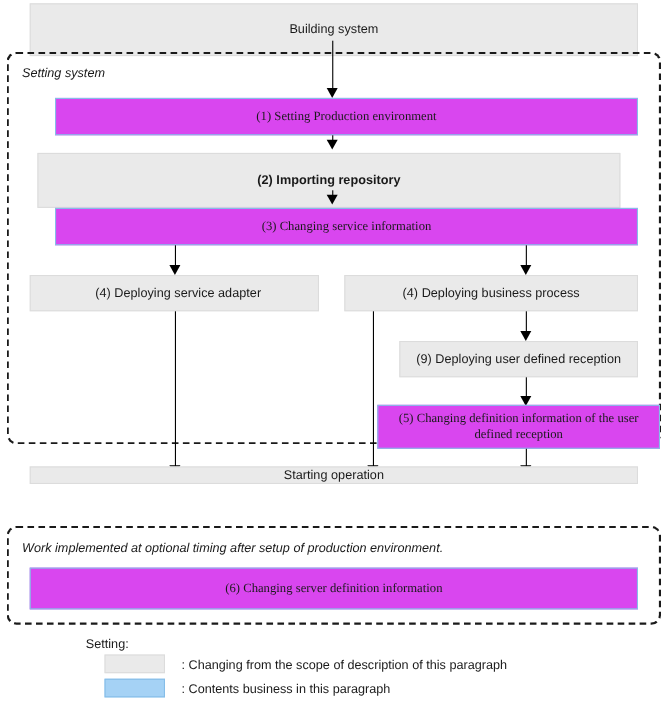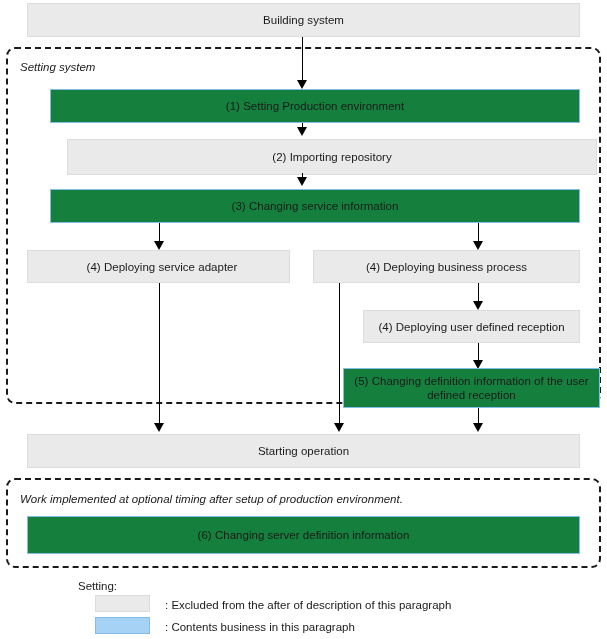--- a/index.html
+++ b/index.html
@@ -29,22 +29,23 @@
     line-height: 14px;
     letter-spacing: 0.02px;
     border: 1px solid #d2d2d2;
     padding: 0 4px;
   }
   .box.gray {
     background: #eaeaea;
     border-color: #dcdcdc;
   }
   .box.blue {
-    background: #15803d;
+    background: #d946ef;
     border-color: #85bde8;
+    font-family: Liberation Serif, serif;
   }
   .group {
     position: absolute;
     box-sizing: border-box;
     border: 2px dashed #1a1a1a;
     border-radius: 9px;
     background: transparent;
   }
   .group-label {
     position: absolute;
@@ -89,77 +90,77 @@
     line-height: 14px;
     color: #1a1a1a;
     white-space: nowrap;
   }
 </style>
 </head>
 <body>
 
 <div id="canvas">
 
-  <div class="box gray" style="left:27px; top:3px; width:553px; height:34px;text-align:center;">Building system</div>
+  <div class="box gray" style="left:27px; top:3px; width:553px; height:48px;text-align:center;">Building system</div>
 
   <div class="arrow-line" style="left:302px; top:37px; height:48px;"></div>
   <div class="arrow-head" style="left:297.3px; top:80px;"></div>
 
   <div class="group" style="left:6px; top:47px; width:595px; height:357px;"></div>
   <div class="group-label" style="left:20px; top:60px;">Setting system</div>
 
   <div class="box blue" style="left:50px; top:89px; width:530px; height:34px;">(1) Setting Production environment</div>
 
   <div class="arrow-line" style="left:302px; top:123px; height:9px;"></div>
   <div class="arrow-head" style="left:297.3px; top:127px;"></div>
 
-  <div class="box gray" style="left:67px; top:139px; width:530px; height:36px;">(2) Importing repository</div>
+  <div class="box gray" style="left:34px; top:139px; width:530px; height:50px;font-weight:bold;">(2) Importing repository</div>
 
   <div class="arrow-line" style="left:302px; top:173px; height:9px;"></div>
   <div class="arrow-head" style="left:297.3px; top:177px;"></div>
 
   <div class="box blue" style="left:50px; top:189px; width:530px; height:34px;">(3) Changing service information</div>
 
   <div class="arrow-line" style="left:158.5px; top:223px; height:19px;"></div>
   <div class="arrow-head" style="left:153.8px; top:241px;"></div>
 
   <div class="arrow-line" style="left:477.5px; top:223px; height:19px;"></div>
   <div class="arrow-head" style="left:472.8px; top:241px;"></div>
 
   <div class="box gray" style="left:27px; top:250px; width:263px; height:33px;padding-left:11px;">(4) Deploying service adapter</div>
 
   <div class="box gray" style="left:313px; top:250px; width:267px; height:33px;">(4) Deploying business process</div>
 
   <div class="arrow-line" style="left:477.5px; top:283px; height:19px;"></div>
   <div class="arrow-head" style="left:472.8px; top:301px;"></div>
 
-  <div class="box gray" style="left:363px; top:310px; width:217px; height:33px;">(4) Deploying user defined reception</div>
+  <div class="box gray" style="left:363px; top:310px; width:217px; height:33px;">(9) Deploying user defined reception</div>
 
   <div class="arrow-line" style="left:477.5px; top:343px; height:21px;"></div>
   <div class="arrow-head" style="left:472.8px; top:360px;"></div>
 
   <div class="box blue" style="left:343px; top:368px; width:257px; height:40px;">(5) Changing definition information of the user defined reception</div>
 
   <div class="arrow-line" style="left:158.5px; top:283px; height:144px;"></div>
   <div class="arrow-head" style="left:153.8px; top:423px;"></div>
 
   <div class="arrow-line" style="left:338.5px; top:283px; height:144px;"></div>
   <div class="arrow-head" style="left:333.8px; top:423px;"></div>
 
   <div class="arrow-line" style="left:477.5px; top:408px; height:19px;"></div>
   <div class="arrow-head" style="left:472.8px; top:423px;"></div>
 
-  <div class="box gray" style="left:27px; top:434px; width:553px; height:34px;">Starting operation</div>
+  <div class="box gray" style="left:27px; top:424px; width:553px; height:16px;">Starting operation</div>
 
   <div class="group" style="left:6px; top:478px; width:595px; height:90px;"></div>
   <div class="group-label" style="left:20px; top:492px;">Work implemented at optional timing after setup of production environment.</div>
 
   <div class="box blue" style="left:27px; top:516px; width:553px; height:38px;">(6) Changing server definition information</div>
 
   <div class="legend-title" style="left:78px; top:579px;">Setting:</div>
 
   <div class="legend-swatch gray" style="left:95px; top:595px;"></div>
-  <div class="legend-text" style="left:165px; top:598px;">: Excluded from the after of description of this paragraph</div>
+  <div class="legend-text" style="left:165px; top:598px;">: Changing from the scope of description of this paragraph</div>
 
   <div class="legend-swatch blue" style="left:95px; top:617px;"></div>
   <div class="legend-text" style="left:165px; top:620px;">: Contents business in this paragraph</div>
 
 </div>
 
 </body></html>

